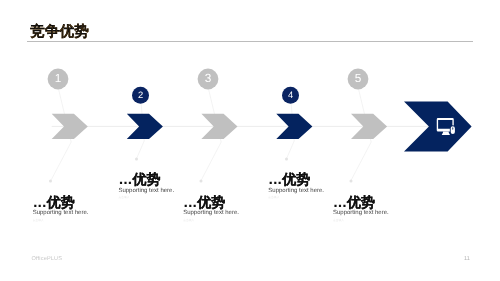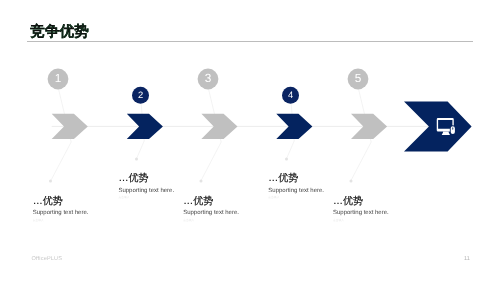--- a/index.html
+++ b/index.html
@@ -1,23 +1,23 @@
 <!DOCTYPE html>
 <html><head>
 <meta charset="utf-8">
 <style>
   html,body{margin:0;padding:0;}
   body{width:500px;height:281px;background:#ffffff;font-family:"Liberation Sans",sans-serif;overflow:hidden;-webkit-font-smoothing:antialiased;text-rendering:geometricPrecision;}
   .slide{position:relative;width:500px;height:281px;background:#fff;}
-  .title{position:absolute;left:30.2px;top:22.7px;font-size:14.6px;font-weight:800;color:#15803d;letter-spacing:0.1px;text-align:center;-webkit-text-stroke:0.25px #101010;}
+  .title{position:absolute;left:30.2px;top:22.7px;font-size:14.6px;font-weight:800;color:#a16207;letter-spacing:0.1px;text-align:center;-webkit-text-stroke:0.25px #101010;}
   .title-rule{position:absolute;left:27px;top:41.4px;width:446px;height:1.1px;background:#bcbcbc;}
   .footer-logo{position:absolute;left:31.5px;top:256.2px;font-size:5.6px;color:#c9c9c9;letter-spacing:0.15px;}
   .page-num{position:absolute;left:464px;top:255.5px;font-size:5.6px;color:#b5b5b5;}
   svg.diagram{position:absolute;left:0;top:0;width:500px;height:281px;}
-  .txt-title{position:absolute;font-size:10px;font-weight:400;color:#111111;white-space:nowrap;-webkit-text-stroke:0.18px #111111;}
+  .txt-title{position:absolute;font-size:14px;font-weight:700;color:#111111;white-space:nowrap;-webkit-text-stroke:0.18px #111111;}
   .txt-sub{position:absolute;font-size:6px;color:#3f3f3f;white-space:nowrap;}
   .txt-tiny{position:absolute;font-size:2.7px;color:#e4e4e4;white-space:nowrap;letter-spacing:0.1px;}
   .num{position:absolute;text-align:center;font-weight:bold;color:#ffffff;}
   .s1 .txt-title,.s1 .txt-sub,.s1 .txt-tiny{left:32.7px}
   .s2 .txt-title,.s2 .txt-sub,.s2 .txt-tiny{left:118.4px}
   .s3 .txt-title,.s3 .txt-sub,.s3 .txt-tiny{left:183.2px}
   .s4 .txt-title,.s4 .txt-sub,.s4 .txt-tiny{left:268.3px}
   .s5 .txt-title,.s5 .txt-sub,.s5 .txt-tiny{left:333px}
   .low .txt-title{top:193.7px}.low .txt-sub{top:209.6px}.low .txt-tiny{top:217.6px}
   .high .txt-title{top:171.3px}.high .txt-sub{top:187.5px}.high .txt-tiny{top:195.2px}

